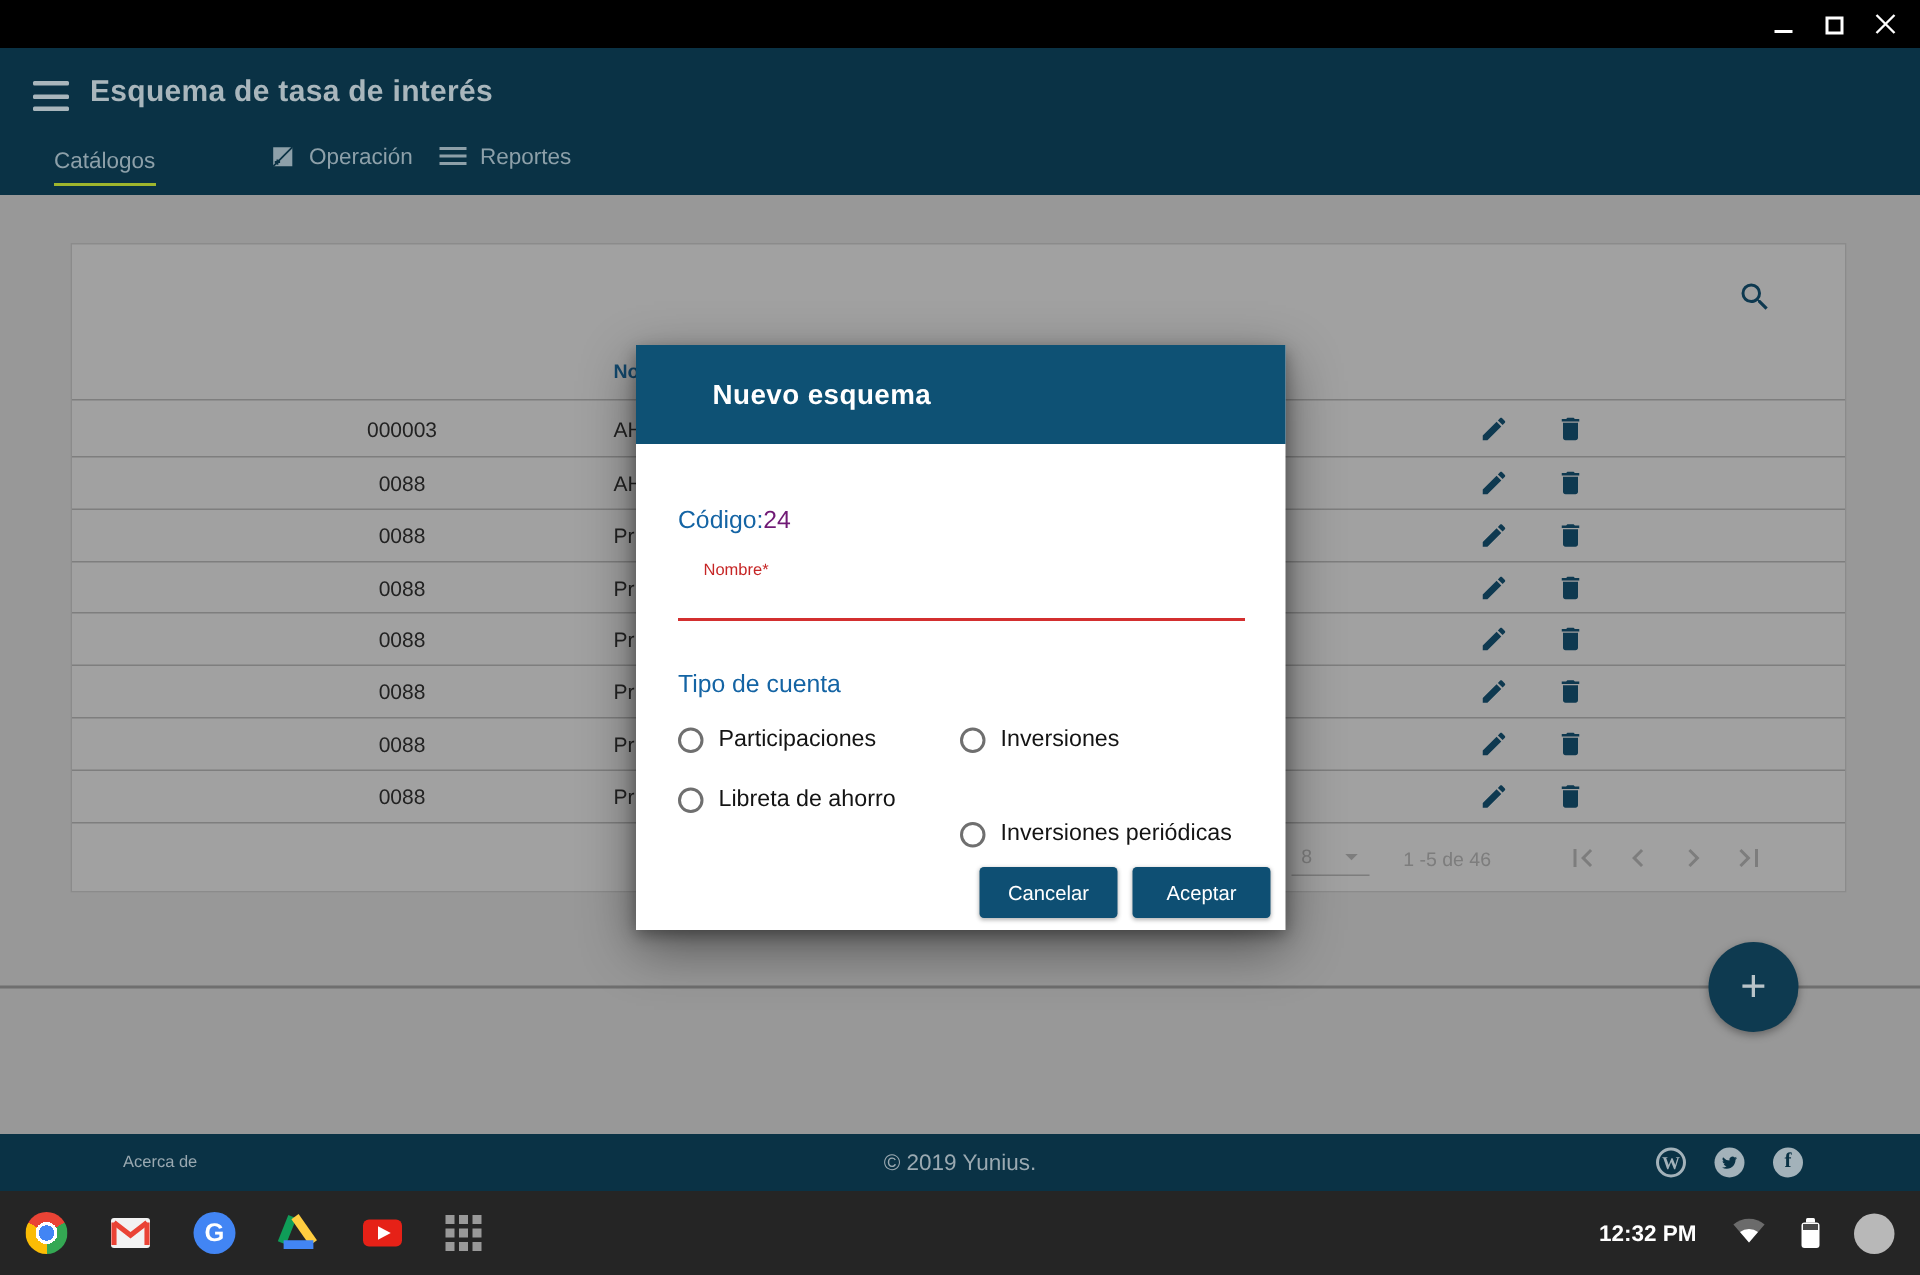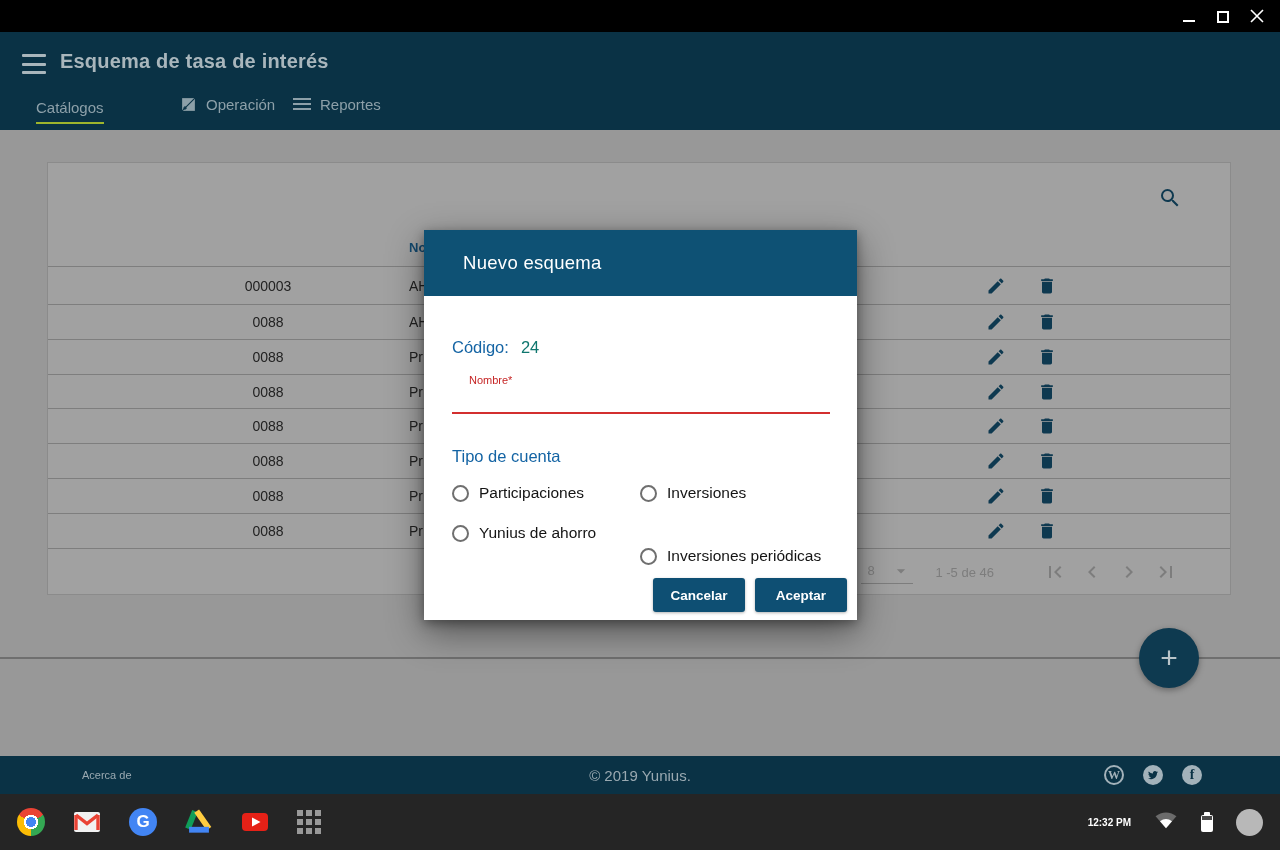--- a/index.html
+++ b/index.html
@@ -72,41 +72,41 @@
      background:
        radial-gradient(circle at 50% 50%, #4285f4 0 26%, #fff 26% 37%, rgba(0,0,0,0) 37%),
        conic-gradient(from -60deg, #ea4335 0 120deg, #34a853 120deg 240deg, #fbbc05 240deg 360deg); }
   .icon-google { border-radius:50%; background:#4285f4; color:#fff; display:flex; align-items:center;
                  justify-content:center; font-size:17px; font-weight:700; }
   .icon-grid { display:grid; grid-template-columns:repeat(3,6px); grid-template-rows:repeat(3,6px); gap:3px;
                width:auto; height:auto; }
   .icon-grid span { background:#999; }
   .tray { position:absolute; right:0; top:0; height:56px; display:flex; align-items:center; gap:23px;
           padding-right:17px; cursor:pointer; }
-  .time { color:#fff; font-size:10px; font-weight:700; }
+  .time { color:#fff; font-size:15px; font-weight:700; }
   .battery { position:relative; width:12px; height:17px; background:#fff; border-radius:2px; margin-top:3px; }
   .battery::before { content:""; position:absolute; top:-3px; left:3px; width:6px; height:3px; background:#fff; border-radius:1px 1px 0 0; }
   .battery::after { content:""; position:absolute; top:1px; left:1px; right:1px; height:4px; background:#4a4a4a; }
   .avatar { width:27px; height:27px; border-radius:50%; background:#b8b8b8; }
 
   
   .modal { position:absolute; left:424px; top:230px; width:433px; height:390px; background:#fff;
            box-shadow:0 12px 34px rgba(0,0,0,.45), 0 3px 10px rgba(0,0,0,.35); z-index:10; }
   .modal-header { position:absolute; top:0; left:0; right:0; height:66px; background:#0e5174; }
-  .modal-title { position:absolute; left:39px; top:0; height:66px; display:flex; align-items:center;
-                 color:#fff; font-size:18.5px; font-weight:400; letter-spacing:.3px; }
+  .modal-title { position:absolute; left:51px; top:0; height:66px; display:flex; align-items:center;
+                 color:#fff; font-size:18.5px; font-weight:700; letter-spacing:.3px; }
   .m-codigo { position:absolute; left:28px; top:108px; font-size:16.5px; color:#1464a4; }
-  .m-codigo b { color:#0f766e; font-weight:400; margin-left:12px; }
+  .m-codigo b { color:#701a75; font-weight:400; margin-left:0; }
   .m-nombre-label { position:absolute; left:28px; top:144px; font-size:11px; color:#c62525;margin-left:17px; }
   .m-input-line { position:absolute; left:28px; top:182px; width:378px; height:2px; background:#d32f2f; cursor:text; }
   .m-section { position:absolute; left:28px; top:217px; font-size:16.5px; color:#1464a4; }
   .m-radio { position:absolute; display:flex; align-items:center; gap:10px; font-size:15.5px; color:#141414; }
   .radio-circle { width:17px; height:17px; border:2px solid #6f6f6f; border-radius:50%; background:#fff; cursor:pointer; flex:none; }
   .m-btn { position:absolute; top:348px; height:34px; background:#0e4f73; color:#fff; border:none;
-           border-radius:3px; font-family:"Liberation Sans", sans-serif; font-size:13.5px; font-weight:700;
+           border-radius:3px; font-family:"Liberation Sans", sans-serif; font-size:13.5px; font-weight:400;
            cursor:pointer; box-shadow:0 1px 3px rgba(0,0,0,.3); }
   .m-cancel { left:229px; width:92px; }
   .m-accept { left:331px; width:92px; }
 </style>
 </head>
 <body>
 
 <div class="titlebar">
   <div class="wc wc-min">
       <span class="bar"></span>
@@ -408,21 +408,21 @@
   <div class="m-radio" style="left:28px; top:254px;">
     <span class="radio-circle"></span>
     <span>Participaciones</span>
   </div>
   <div class="m-radio" style="left:216px; top:254px;">
     <span class="radio-circle"></span>
     <span>Inversiones</span>
   </div>
   <div class="m-radio" style="left:28px; top:294px;">
     <span class="radio-circle"></span>
-    <span>Yunius de ahorro</span>
+    <span>Libreta de ahorro</span>
   </div>
   <div class="m-radio" style="left:216px; top:294px;margin-top:23px;">
     <span class="radio-circle"></span>
     <span>Inversiones periódicas</span>
   </div>
 
   <button class="m-btn m-cancel">Cancelar</button>
   <button class="m-btn m-accept">Aceptar</button>
 </div>
 

